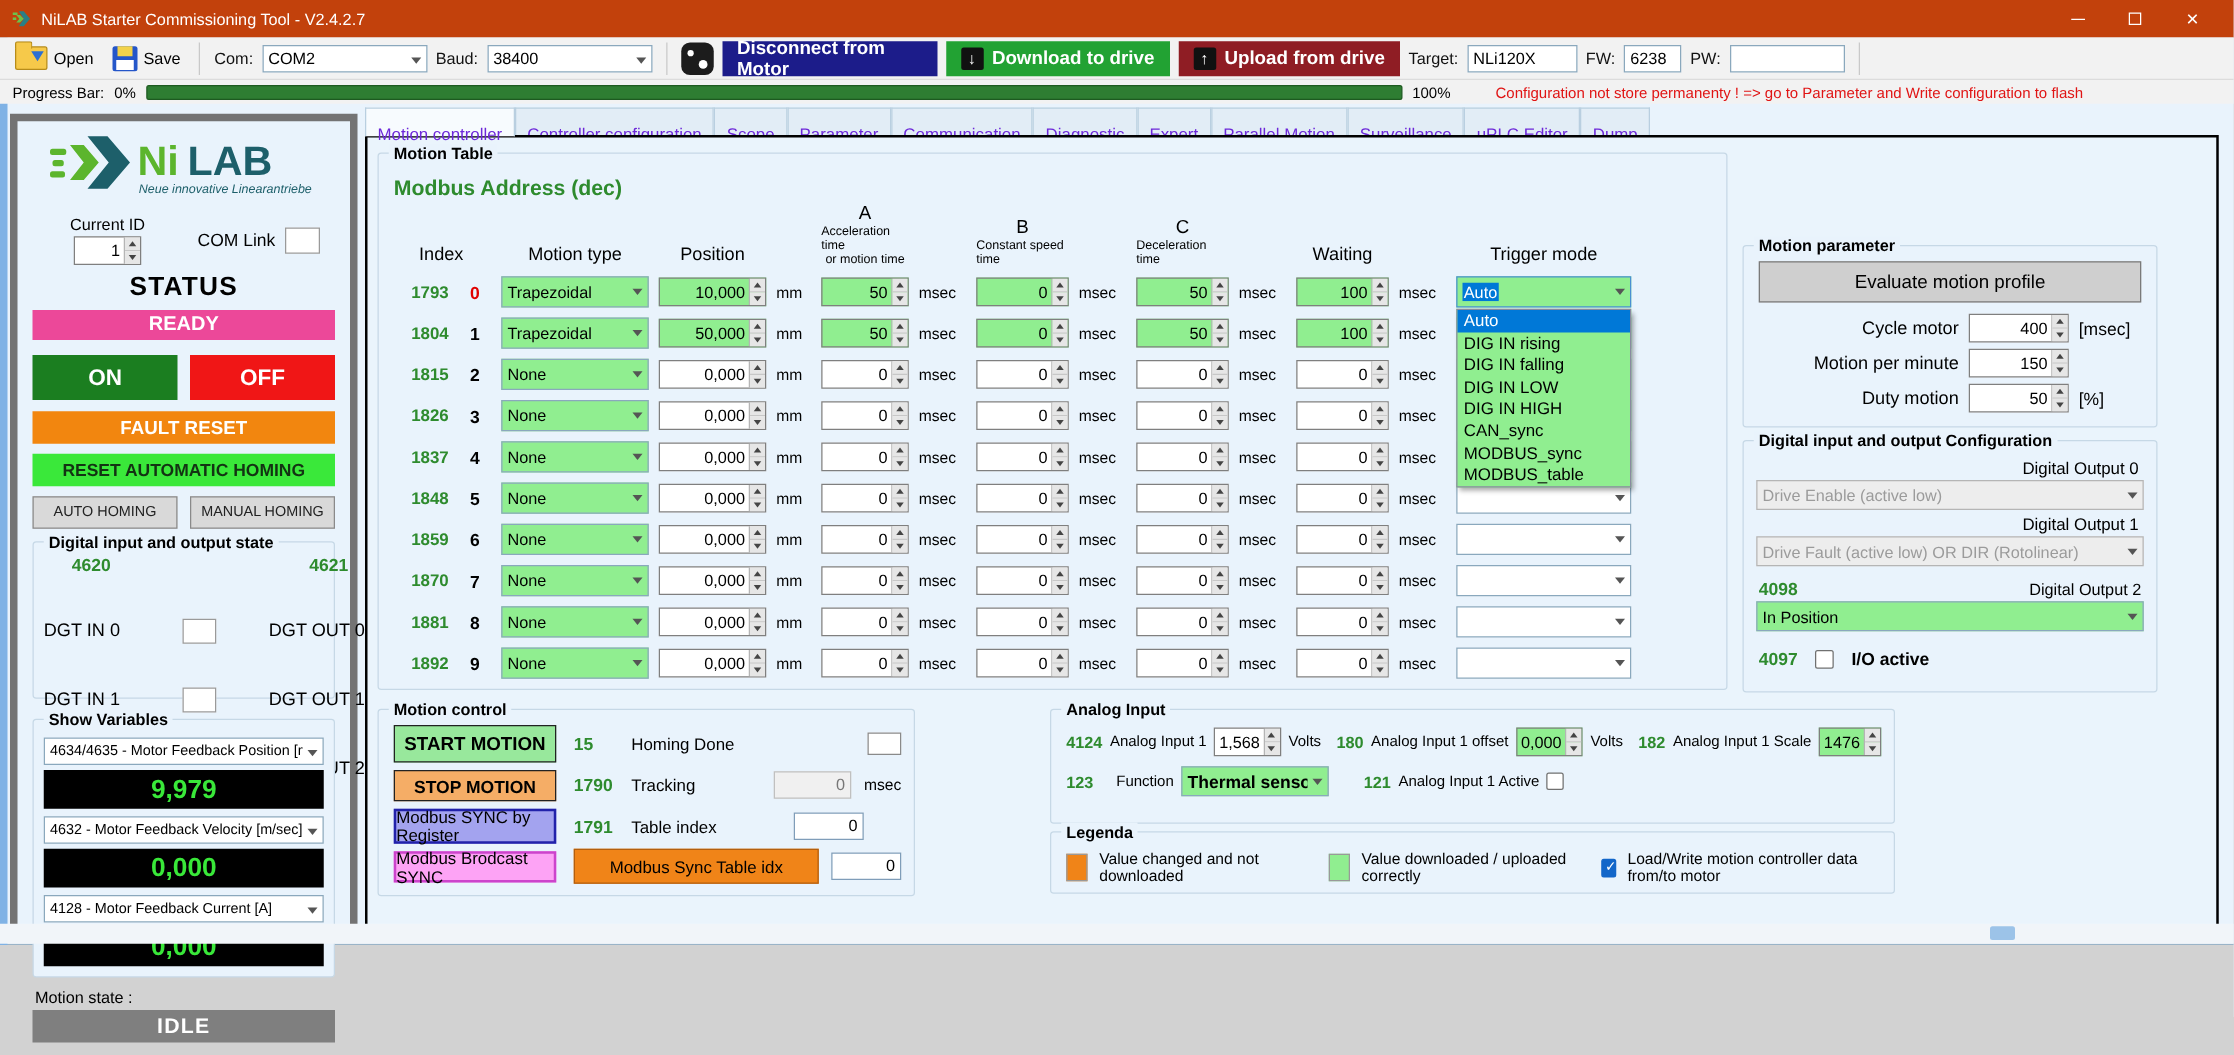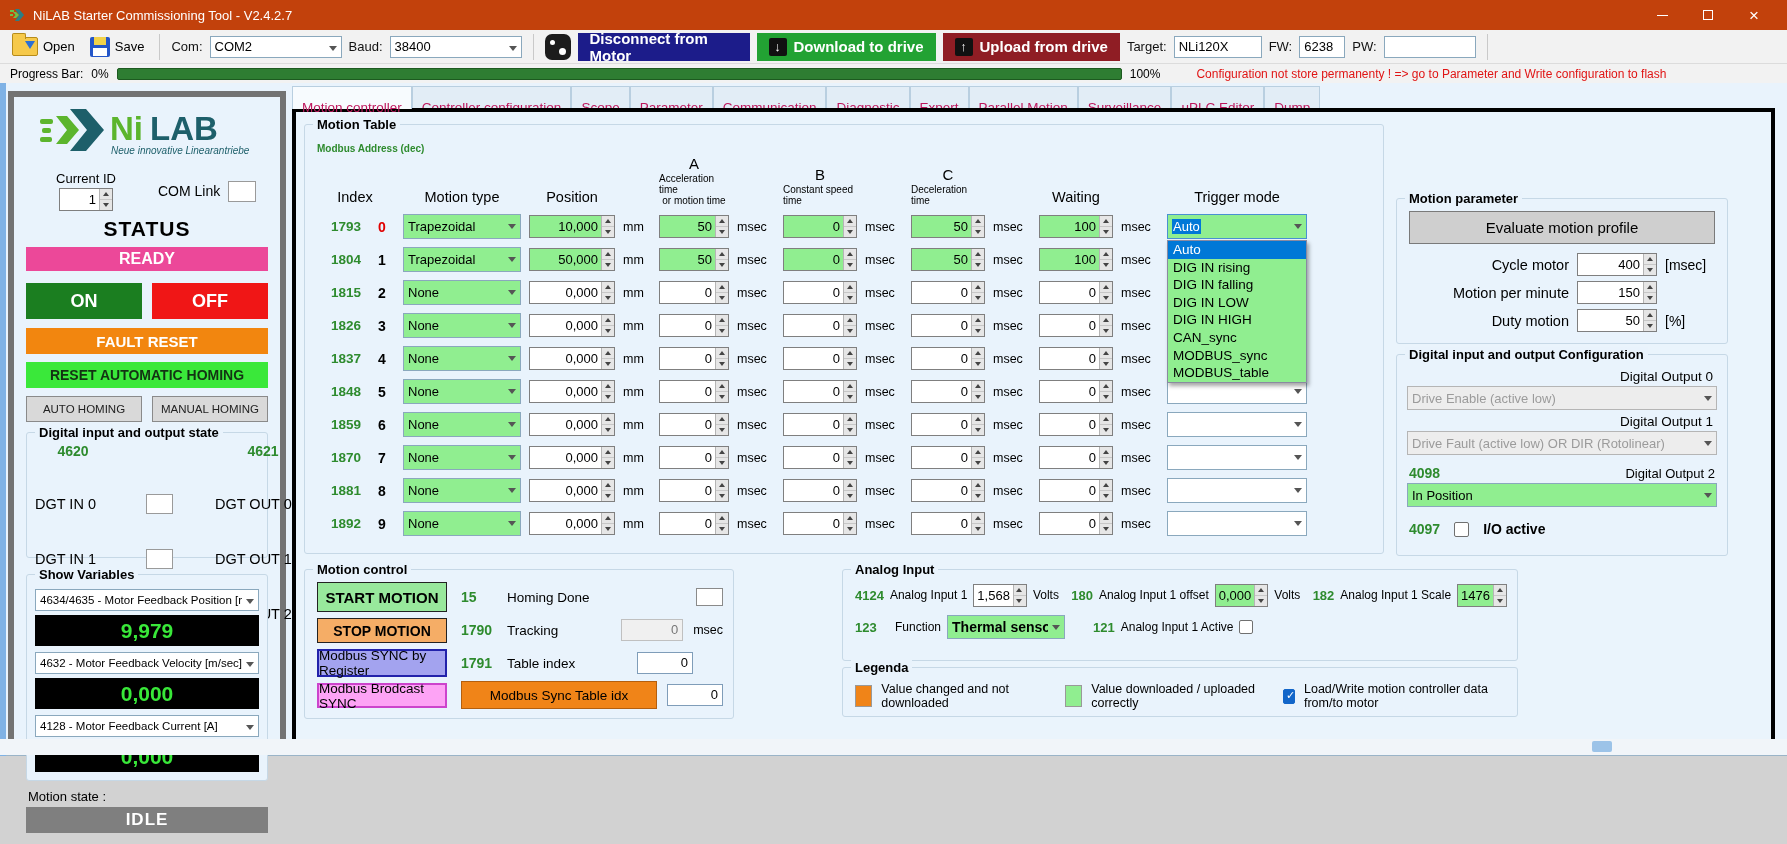--- a/index.html
+++ b/index.html
@@ -87,27 +87,27 @@
   .iobox.on { background:#1e8c1e; }
   .sv-grp { padding:14px 8px 8px 8px; margin-top:4px; }
   .sv-combo { width:100%; height:22px; font-size:11.5px; margin-bottom:4px; }
   .lcd { height:31px; background:#000; color:#39e839; font-size:21px; font-weight:bold; text-align:center; line-height:31px; margin-bottom:6px; }
   .mstate-label { font-size:13px; margin:8px 0 3px 2px; }
   .idle { height:26px; background:#7f7f7f; color:#fff; font-weight:bold; font-size:17px; letter-spacing:1px; }
 
   
   .main { position:absolute; left:292px; top:86px; width:1489px; height:668px; }
   .tabs { display:flex; height:23px; font-size:13.5px; }
-  .tab { padding:18px 9px 0 9px; border:1px solid #b9cfe0; border-bottom:none; background:#e2edf6; color:#be185d; display:flex; align-items:center; white-space:nowrap; }
+  .tab { padding:18px 9px 0 9px; border:1px solid #b9cfe0; border-bottom:none; background:#e2edf6; color:#6d28d9; display:flex; align-items:center; white-space:nowrap; }
   .tab.active { background:#f7fbfe; position:relative; z-index:2; }
-  .tabpage { position:absolute; left:0; top:22px; width:1483px; height:646px; border:4px solid #000000; background:#eaf4fc; }
+  .tabpage { position:absolute; left:0; top:22px; width:1483px; height:646px; border:2px solid #000000; background:#eaf4fc; }
 
   
   .mtable { position:absolute; left:8px; top:12px; width:1080px; height:430px; padding:4px 10px; }
-  .modbus-label { color:#2e8b2e; font-weight:bold; font-size:10px; margin:14px 0 0 2px; }
+  .modbus-label { color:#2e8b2e; font-weight:bold; font-size:17px; margin:14px 0 0 2px; }
   .mgrid { display:grid; grid-template-columns:46px 26px 118px 86px 28px 70px 38px 74px 38px 74px 38px 74px 38px 140px; column-gap:8px; align-items:center; }
   .mhead { margin-top:2px; align-items:end; }
   .hc { display:flex; flex-direction:column; align-items:center; justify-content:flex-end; font-size:14.5px; line-height:1.1; }
   .hc b.letter { font-size:15px; font-weight:normal; }
   .hc small { font-size:10px; }
   .mrows { position:relative; margin-top:8px; }
   .mrow { height:26px; margin-bottom:7px; }
   .maddr { text-align:right; font-size:13.5px; }
   .midx { text-align:center; font-weight:bold; font-size:14px; }
   .midx.red { color:#e00000; }

